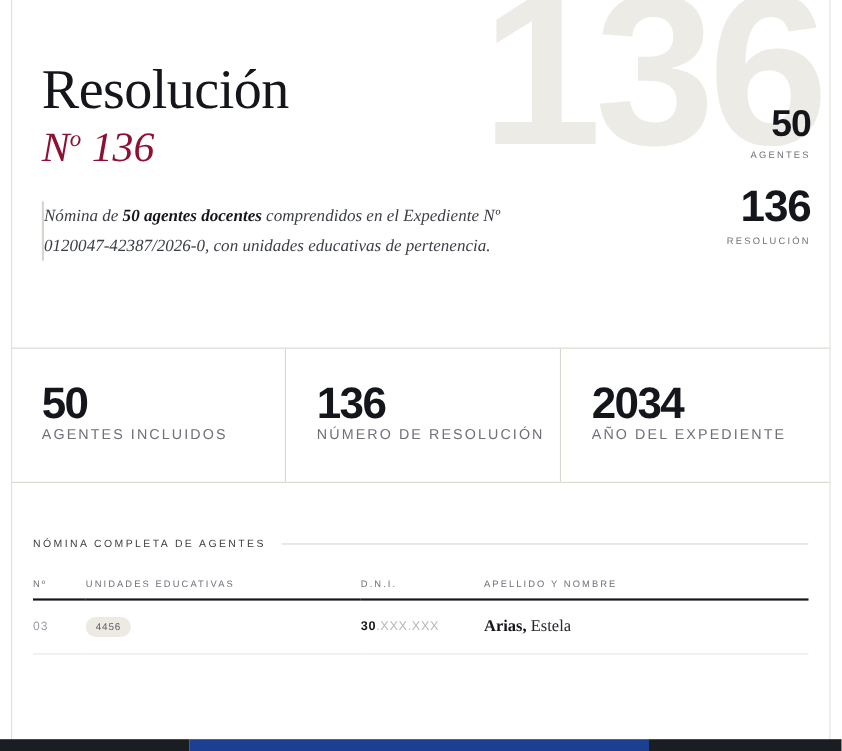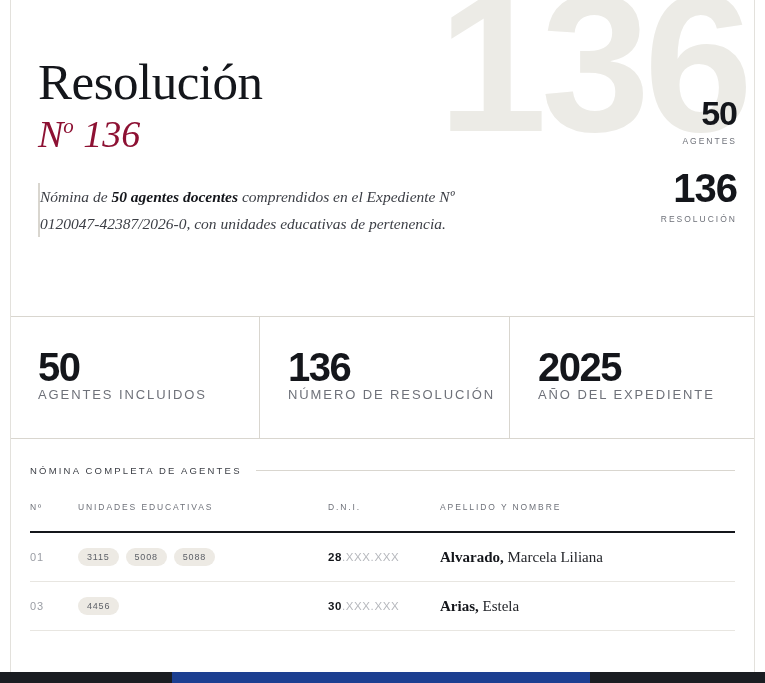--- a/index.html
+++ b/index.html
@@ -190,20 +190,21 @@
 
   
   .table-wrap {
     padding: 26px 30px 0 30px;
   }
   .section-head {
     display: flex;
     align-items: center;
     gap: 14px;
     margin-bottom: 26px;
+    margin-top: 24px;
   }
   .section-head .txt {
     font-size: 9.5px;
     letter-spacing: 2.2px;
     color: #3b3e45;
     white-space: nowrap;
   }
   .section-head .line {
     flex: 1 1 auto;
     height: 1px;
@@ -214,21 +215,21 @@
     width: 100%;
     border-collapse: collapse;
     table-layout: fixed;
   }
   table.nomina thead th {
     text-align: left;
     font-size: 8.5px;
     letter-spacing: 1.9px;
     color: #6e7179;
     font-weight: normal;
-    padding: 0 0 19px 0;
+    padding: 0 0 8px 0;
     border-bottom: 2px solid #14161b;
   }
   th.col-n    { width: 48px; }
   th.col-ue   { width: 250px; }
   th.col-dni  { width: 112px; }
   th.col-nom  { width: auto; }
 
   table.nomina tbody td {
     padding: 15px 0;
     border-bottom: 1px solid #e8e6e1;
@@ -316,21 +317,21 @@
   <section class="stats">
     <div class="stat">
       <div class="val">50</div>
       <div class="lbl">AGENTES INCLUIDOS</div>
     </div>
     <div class="stat">
       <div class="val">136</div>
       <div class="lbl">NÚMERO DE RESOLUCIÓN</div>
     </div>
     <div class="stat">
-      <div class="val">2025</div>
+      <div class="val">2034</div>
       <div class="lbl">AÑO DEL EXPEDIENTE</div>
     </div>
   </section>
 
   <section class="table-wrap">
     <div class="section-head">
       <span class="txt">NÓMINA COMPLETA DE AGENTES</span>
       <span class="line"></span>
     </div>
 
@@ -338,32 +339,20 @@
       <thead>
         <tr>
           <th class="col-n">Nº</th>
           <th class="col-ue">UNIDADES EDUCATIVAS</th>
           <th class="col-dni">D.N.I.</th>
           <th class="col-nom">APELLIDO Y NOMBRE</th>
         </tr>
       </thead>
       <tbody>
 
-        <tr>
-          <td class="c-n">01</td>
-          <td>
-            <div class="chips">
-              <span class="chip">3115</span>
-              <span class="chip">5008</span>
-              <span class="chip">5088</span>
-            </div>
-          </td>
-          <td class="c-dni"><span>28</span><span class="masked">.XXX.XXX</span></td>
-          <td class="c-nom"><b>Alvarado,</b><span> Marcela Liliana</span></td>
-        </tr>
 
 
         <tr>
           <td class="c-n">03</td>
           <td>
             <div class="chips">
               <span class="chip">4456</span>
             </div>
           </td>
           <td class="c-dni"><span>30</span><span class="masked">.XXX.XXX</span></td>

